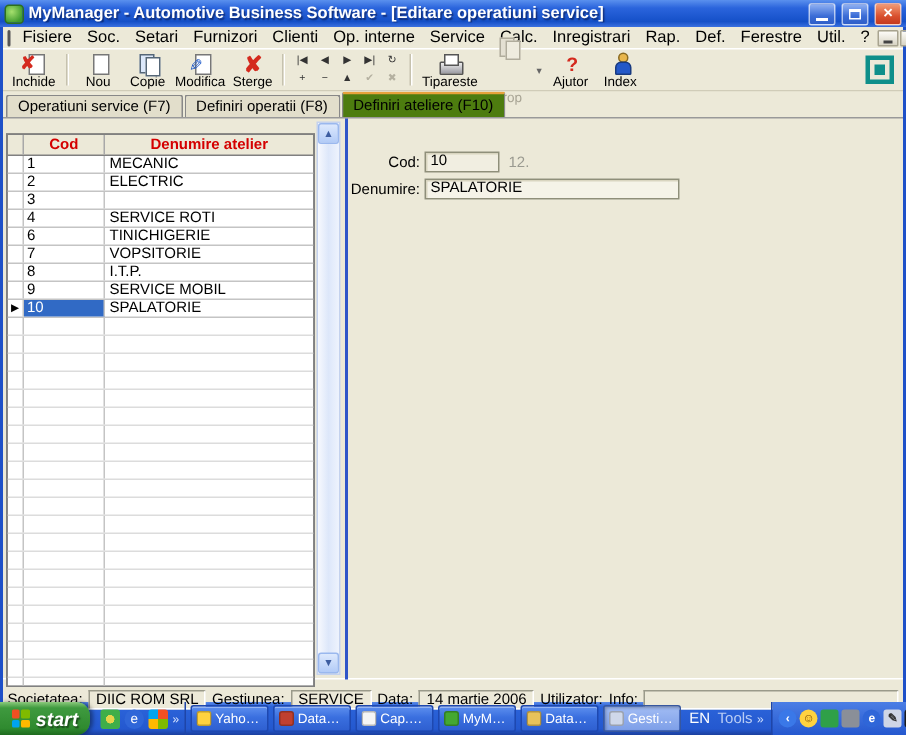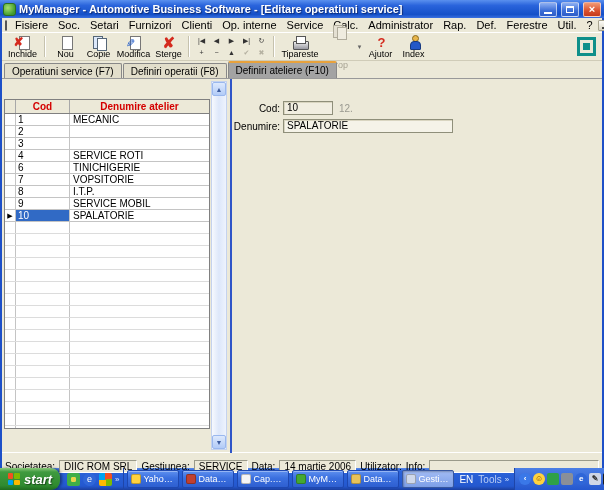--- a/index.html
+++ b/index.html
@@ -81,26 +81,26 @@
   .toolbar-right { margin-left: auto; display: flex; align-items: center; }
   .spiral-icon { width: 19px; height: 19px; position: relative; background: #0e8f8a; margin: 0 4px; }
   .spiral-icon::before { content: ""; position: absolute; inset: 3px; background: #ece9d8; }
   .spiral-icon::after { content: ""; position: absolute; inset: 6px; background: #0e8f8a; }
 
   
   .tabrow { height: 17px; display: flex; align-items: flex-end; padding-left: 2px; background: #ece9d8; }
   .tab { height: 15px; line-height: 15px; padding: 0 7px; font-size: 10px; margin-right: 1px;
     border: 1px solid #888; border-bottom: none; border-radius: 2px 2px 0 0; background: #e2decb;
     white-space: nowrap; }
-  .tab.active { height: 17px; line-height: 16px; background: #a3a3a3; position: relative; z-index: 2;
+  .tab.active { height: 17px; line-height: 16px; background: #4d7c0f; position: relative; z-index: 2;
     border-top: 2px solid #e8a23c; }
 
   
   .content { position: relative; height: 374px; background: #ece9d8; border-top: 1px solid #999; }
-  .grid { position: absolute; left: 2px; top: 20px; width: 206px; height: 330px; background: #404040;
+  .grid { position: absolute; left: 2px; top: 10px; width: 206px; height: 369px; background: #404040;
     border: 1px solid #808080; overflow: hidden; }
   .grid-header { display: flex; height: 14px; background: #ece9d8; border-bottom: 1px solid #808080;
     color: #d40000; font-weight: bold; font-size: 10px; }
   .gh { line-height: 13px; text-align: center; }
   .gh-ind { width: 11px; border-right: 1px solid #a8a8a8; }
   .gh-cod { width: 54px; border-right: 1px solid #a8a8a8; }
   .gh-den { flex: 1; }
   .grid-row { display: flex; height: 12px; border-bottom: 1px solid #c4c4c4; font-size: 10px; background: #fff; }
   .grid-row.empty { border-bottom: 1px solid #dcdcdc; }
   .cell { line-height: 11px; overflow: hidden; white-space: nowrap; }
@@ -191,21 +191,21 @@
       <span class="mdi-icon"></span>
       <div class="menu-items" id="menu-items">
           <span class="menu-item">Fisiere</span>
           <span class="menu-item">Soc.</span>
           <span class="menu-item">Setari</span>
           <span class="menu-item">Furnizori</span>
           <span class="menu-item">Clienti</span>
           <span class="menu-item">Op. interne</span>
           <span class="menu-item">Service</span>
           <span class="menu-item">Calc.</span>
-          <span class="menu-item">Administrator</span>
+          <span class="menu-item">Inregistrari</span>
           <span class="menu-item">Rap.</span>
           <span class="menu-item">Def.</span>
           <span class="menu-item">Ferestre</span>
           <span class="menu-item">Util.</span>
           <span class="menu-item">?</span>
         </div>
       <div class="mdi-ctrls">
         <span class="mdi-ctrl">
             <span class="mdi-min"></span>
           </span>
@@ -294,20 +294,21 @@
         </div>
         <div id="grid-body">
             <div class="grid-row">
               <div class="cell c-ind"></div>
               <div class="cell c-cod">1</div>
               <div class="cell c-den">MECANIC</div>
             </div>
             <div class="grid-row">
               <div class="cell c-ind"></div>
               <div class="cell c-cod">2</div>
+              <div class="cell c-den">ELECTRIC</div>
             </div>
             <div class="grid-row">
               <div class="cell c-ind"></div>
               <div class="cell c-cod">3</div>
             </div>
             <div class="grid-row">
               <div class="cell c-ind"></div>
               <div class="cell c-cod">4</div>
               <div class="cell c-den">SERVICE ROTI</div>
             </div>

